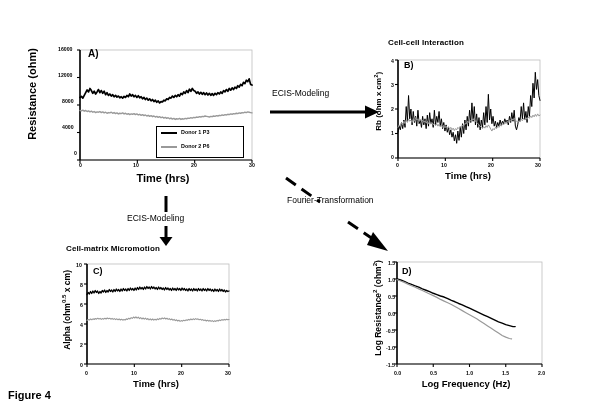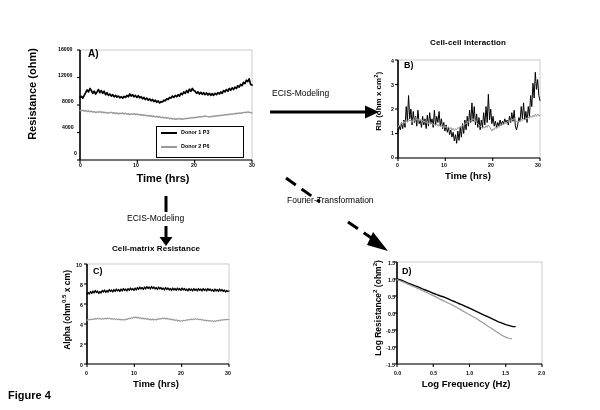--- a/index.html
+++ b/index.html
@@ -5,21 +5,21 @@
   html,body{margin:0;padding:0;}
   body{
     width:600px;height:410px;background:#ffffff;
     font-family:"Liberation Sans", sans-serif;
     color:#000;overflow:hidden;position:relative;
   }
   .figure-root{position:absolute;left:0;top:0;width:600px;height:410px;}
 
   .panel{position:absolute;}
   .panel-title{
-    position:absolute;left:0;right:0;top:0;text-align:center;
+    position:absolute;left:0;right:0;top:0;text-align:left;
     font-size:8px;font-weight:bold;letter-spacing:.1px;
   }
 
   .ylabel{
     position:absolute;transform-origin:50% 50%;
     font-size:9px;font-weight:bold;white-space:nowrap;text-align:center;
   }
   .xlabel{
     position:absolute;text-align:center;font-size:9px;font-weight:bold;
     white-space:nowrap;
@@ -119,21 +119,21 @@
         <line x1="27" y1="71" x2="30" y2="71" stroke="#000" stroke-width="1.1"></line>
         <line x1="27" y1="46.5" x2="30" y2="46.5" stroke="#000" stroke-width="1.1"></line>
         <line x1="27" y1="22" x2="30" y2="22" stroke="#000" stroke-width="1.1"></line>
         <path d="M30.00 94.28 L31.17 88.15 L32.35 91.83 L33.52 84.47 L34.69 90.60 L35.87 82.03 L37.04 89.38 L38.21 68.55 L39.39 83.25 L40.56 57.53 L41.74 80.80 L42.91 71.00 L44.08 86.92 L45.26 73.45 L46.43 84.47 L47.60 78.35 L48.78 88.15 L49.95 72.22 L51.12 85.70 L52.30 82.03 L53.47 89.38 L54.64 78.35 L55.82 86.92 L56.99 80.80 L58.17 90.60 L59.34 77.13 L60.51 88.15 L61.69 74.67 L62.86 85.70 L64.03 80.80 L65.21 89.38 L66.38 72.22 L67.55 86.92 L68.73 78.35 L69.90 84.47 L71.07 73.45 L72.25 88.15 L73.42 80.80 L74.60 90.60 L75.77 84.47 L76.94 93.05 L78.12 86.92 L79.29 94.28 L80.46 89.38 L81.64 96.72 L82.81 91.83 L83.98 99.17 L85.16 94.28 L86.33 102.85 L87.50 96.72 L88.68 105.30 L89.85 93.05 L91.02 102.36 L92.20 89.38 L93.37 99.17 L94.55 85.70 L95.72 95.50 L96.89 82.03 L98.07 91.83 L99.24 78.35 L100.41 88.15 L101.59 72.22 L102.76 84.47 L103.93 64.88 L105.11 83.25 L106.28 68.55 L107.45 86.92 L108.63 75.90 L109.80 89.38 L110.98 79.58 L112.15 91.83 L113.32 82.03 L114.50 89.38 L115.67 74.67 L116.84 86.92 L118.02 68.55 L119.19 84.47 L120.36 56.30 L121.54 82.03 L122.71 71.00 L123.88 85.70 L125.06 78.35 L126.23 88.15 L127.40 83.25 L128.58 89.38 L129.75 84.47 L130.93 88.15 L132.10 82.03 L133.27 86.92 L134.45 83.25 L135.62 85.70 L136.79 80.80 L137.97 84.47 L139.14 82.03 L140.31 86.92 L141.49 78.35 L142.66 84.47 L143.83 74.67 L145.01 83.25 L146.18 72.22 L147.36 88.15 L148.53 91.83 L149.70 86.92 L150.88 79.58 L152.05 83.25 L153.22 68.55 L154.40 80.80 L155.57 64.88 L156.74 82.03 L157.92 73.45 L159.09 84.47 L160.26 68.55 L161.44 78.35 L162.61 57.53 L163.79 68.55 L164.96 45.28 L166.13 59.97 L167.31 34.25 L168.48 51.40 L169.65 41.60 L170.83 57.53 L172.00 62.42" fill="none" stroke="#000000" stroke-width="1" stroke-linejoin="round" stroke-linecap="round"></path>
         <path d="M30.00 89.38 L31.17 86.92 L32.35 88.15 L33.52 84.47 L34.69 86.92 L35.87 83.25 L37.04 85.70 L38.21 82.03 L39.39 84.47 L40.56 80.80 L41.74 83.25 L42.91 82.03 L44.08 84.47 L45.26 80.80 L46.43 83.25 L47.60 79.58 L48.78 82.03 L49.95 80.80 L51.12 83.25 L52.30 81.29 L53.47 83.74 L54.64 82.03 L55.82 84.47 L56.99 82.76 L58.17 85.21 L59.34 83.25 L60.51 85.70 L61.69 83.74 L62.86 86.19 L64.03 84.47 L65.21 86.92 L66.38 85.21 L67.55 87.66 L68.73 85.70 L69.90 88.15 L71.07 86.19 L72.25 88.64 L73.42 86.92 L74.60 89.38 L75.77 87.41 L76.94 89.86 L78.12 88.15 L79.29 90.60 L80.46 88.64 L81.64 91.09 L82.81 89.38 L83.98 91.83 L85.16 90.11 L86.33 92.56 L87.50 90.60 L88.68 91.83 L89.85 89.38 L91.02 90.60 L92.20 88.15 L93.37 89.38 L94.55 86.92 L95.72 88.15 L96.89 85.21 L98.07 86.19 L99.24 83.25 L100.41 84.47 L101.59 82.03 L102.76 83.25 L103.93 80.80 L105.11 82.03 L106.28 80.31 L107.45 83.25 L108.63 84.47 L109.80 85.70 L110.98 86.92 L112.15 88.15 L113.32 89.38 L114.50 90.60 L115.67 88.64 L116.84 90.11 L118.02 87.66 L119.19 89.38 L120.36 86.92 L121.54 88.64 L122.71 91.09 L123.88 93.05 L125.06 90.60 L126.23 91.83 L127.40 89.38 L128.58 90.60 L129.75 88.15 L130.93 89.38 L132.10 86.92 L133.27 88.15 L134.45 85.70 L135.62 86.92 L136.79 84.47 L137.97 85.70 L139.14 83.25 L140.31 84.47 L141.49 82.03 L142.66 83.25 L143.83 80.80 L145.01 82.03 L146.18 80.31 L147.36 82.03 L148.53 83.25 L149.70 84.47 L150.88 82.76 L152.05 83.74 L153.22 81.29 L154.40 82.76 L155.57 80.31 L156.74 82.03 L157.92 79.58 L159.09 81.29 L160.26 78.84 L161.44 80.31 L162.61 77.86 L163.79 79.58 L164.96 77.13 L166.13 78.84 L167.31 76.39 L168.48 78.35 L169.65 75.90 L170.83 77.86 L172.00 77.13" fill="none" stroke="#999999" stroke-width="1" stroke-linejoin="round" stroke-linecap="round"></path>
       </svg>
   </div>
 
   <div class="panel" style="left:56px;top:244px;width:190px;height:148px;">
 
-    <div class="panel-title" style="top:0px;left:10px;width:180px;">Cell-matrix Resistance</div>
+    <div class="panel-title" style="top:0px;left:10px;width:180px;">Cell-matrix Micromotion</div>
 
     <div class="ylabel" style="width:120px;left:-50px;top:60px;transform:rotate(-90deg);font-size:8.5px;">Alpha (ohm<span class="sup">0.5</span> x cm)</div>
 
     <div class="tick-label" style="left:20px;top:18px;">10</div>
     <div class="tick-label" style="left:24px;top:38px;">8</div>
     <div class="tick-label" style="left:24px;top:58px;">6</div>
     <div class="tick-label" style="left:24px;top:78px;">4</div>
     <div class="tick-label" style="left:24px;top:98px;">2</div>
     <div class="tick-label" style="left:24px;top:118px;">0</div>
 

